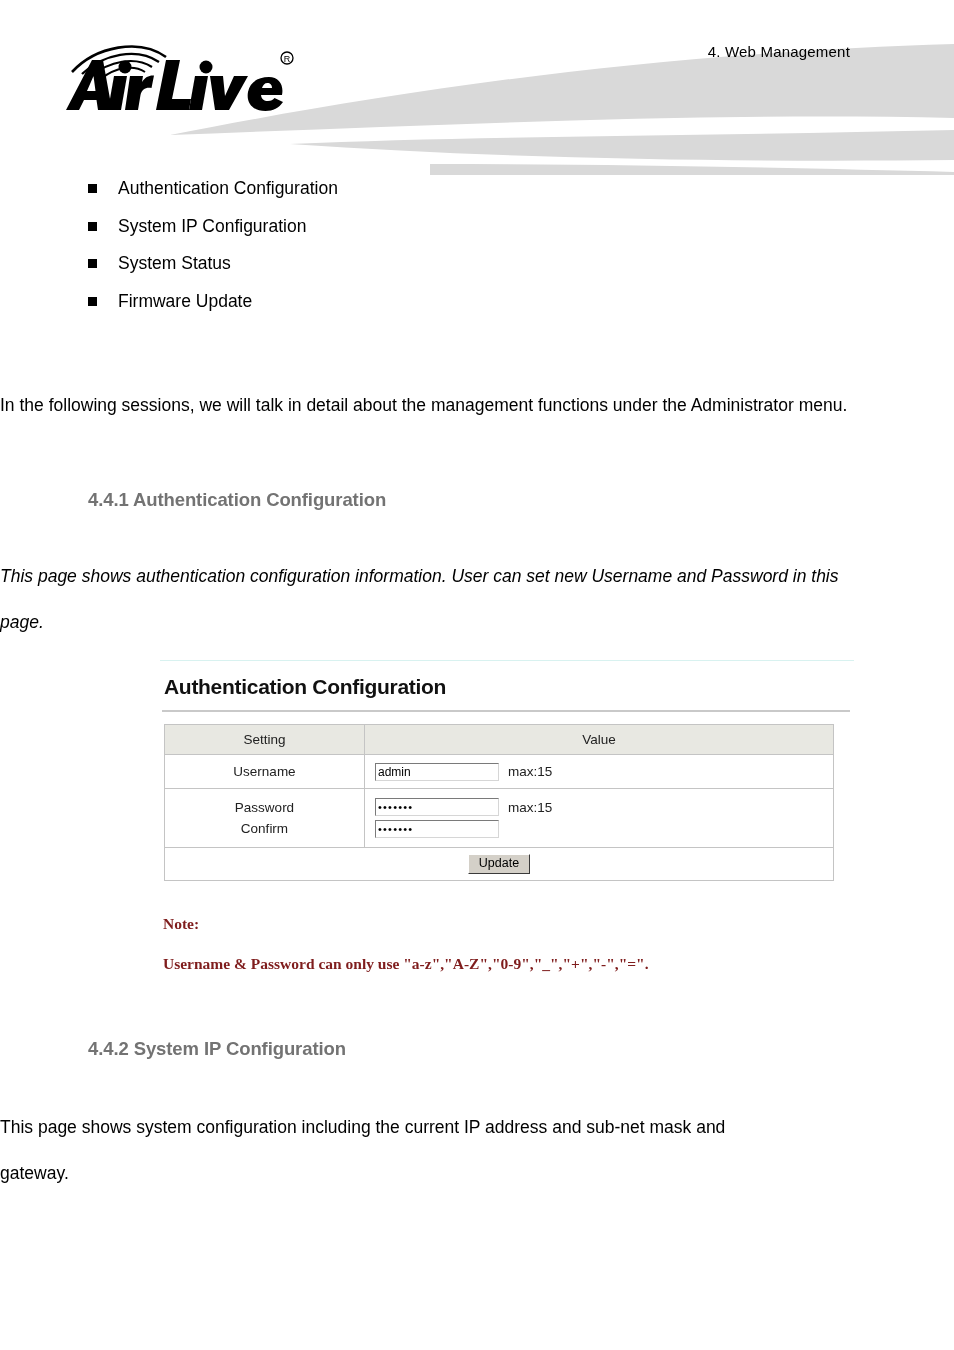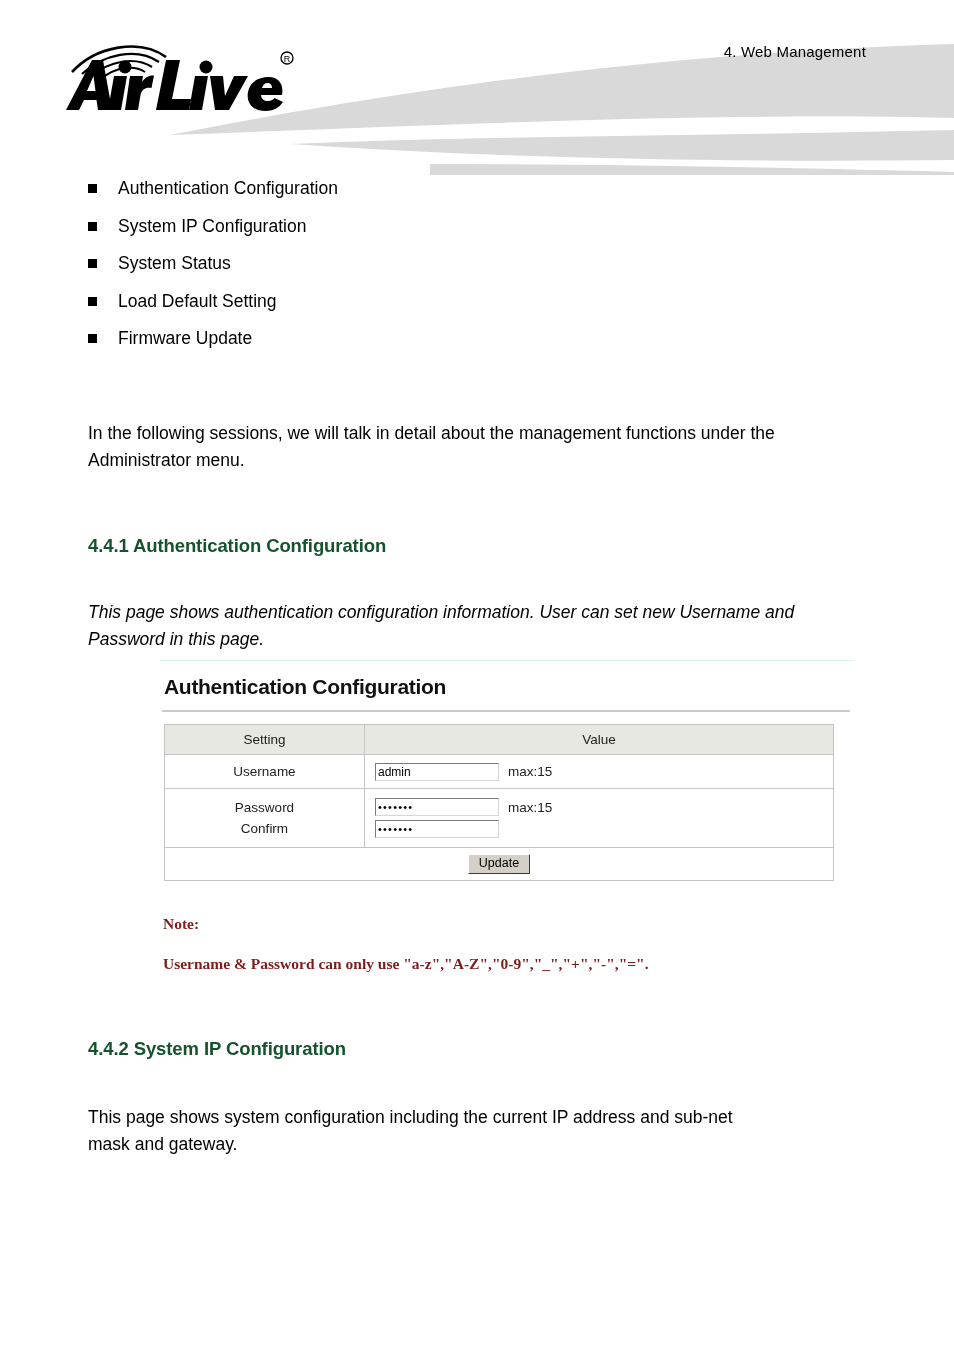--- a/index.html
+++ b/index.html
@@ -27,21 +27,21 @@
   .header-swoosh {
     position: absolute;
     top: 40px;
     left: 0;
     width: 954px;
     height: 135px;
   }
   .chapter-label {
     position: absolute;
     top: 43px;
-    right: 88px;
+    right: 104px;
     font-size: 15px;
     letter-spacing: 0.2px;
     white-space: nowrap;
     color: #000;
   }
   .brand-logo {
     position: absolute;
     top: 38px;
     left: 62px;
     width: 235px;
@@ -75,34 +75,33 @@
     margin-right: 21px;
     flex: none;
   }
   .bullet-text {
     font-size: 17.5px;
     color: #000;
     white-space: nowrap;
   }
 
   .body-para {
-    padding-left: 88px;
     padding-right: 80px;
     font-size: 17.5px;
-    line-height: 27px;
+    line-height: 46px;
     color: #000;
     margin: 0;
   }
   .para-gap-1 { margin-top: 62px; }
 
   .section-heading {
     padding-left: 88px;
     font-size: 18.5px;
     font-weight: bold;
-    color: #14532d;
+    color: #737373;
     margin: 0;
     letter-spacing: -0.1px;
   }
   .heading-gap-1 { margin-top: 61px; }
   .para-gap-2 { margin-top: 42px; font-style: italic; }
 
   
   .embedded-shot {
     position: absolute;
     top: 660px;
@@ -303,24 +302,20 @@
       <span class="bullet-marker"></span>
       <span class="bullet-text">Authentication Configuration</span>
     </li>
     <li class="bullet-item">
       <span class="bullet-marker"></span>
       <span class="bullet-text">System IP Configuration</span>
     </li>
     <li class="bullet-item">
       <span class="bullet-marker"></span>
       <span class="bullet-text">System Status</span>
-    </li>
-    <li class="bullet-item">
-      <span class="bullet-marker"></span>
-      <span class="bullet-text">Load Default Setting</span>
     </li>
     <li class="bullet-item">
       <span class="bullet-marker"></span>
       <span class="bullet-text">Firmware Update</span>
     </li>
   </ul>
 
   <p class="body-para para-gap-1">In the following sessions, we will talk in detail about the management functions under the Administrator menu.</p>
 
   <h2 class="section-heading heading-gap-1">4.4.1 Authentication Configuration</h2>

